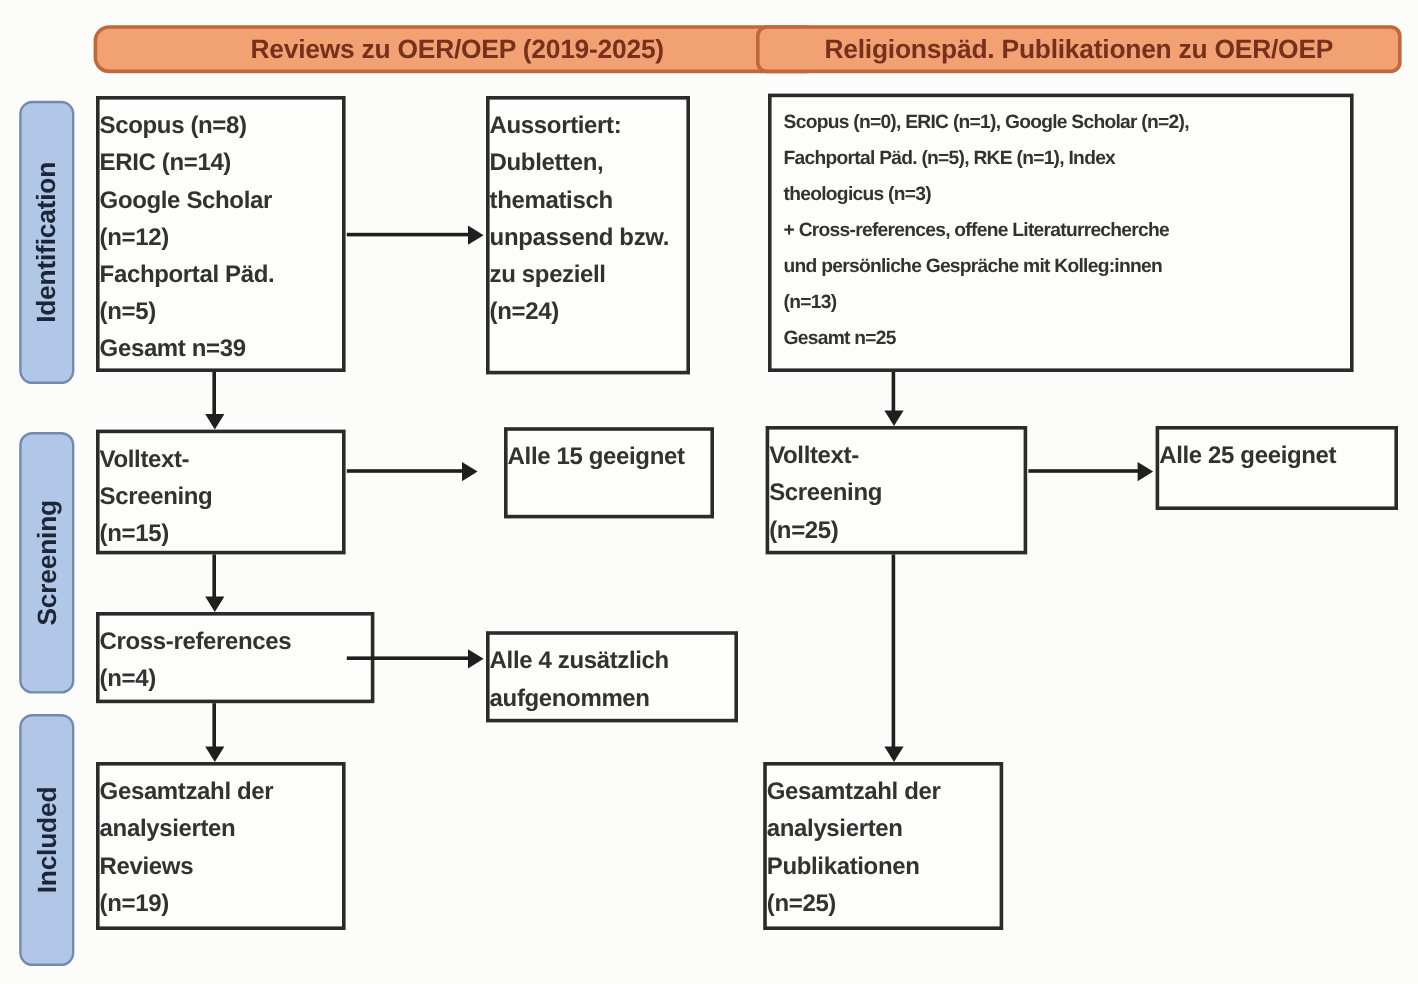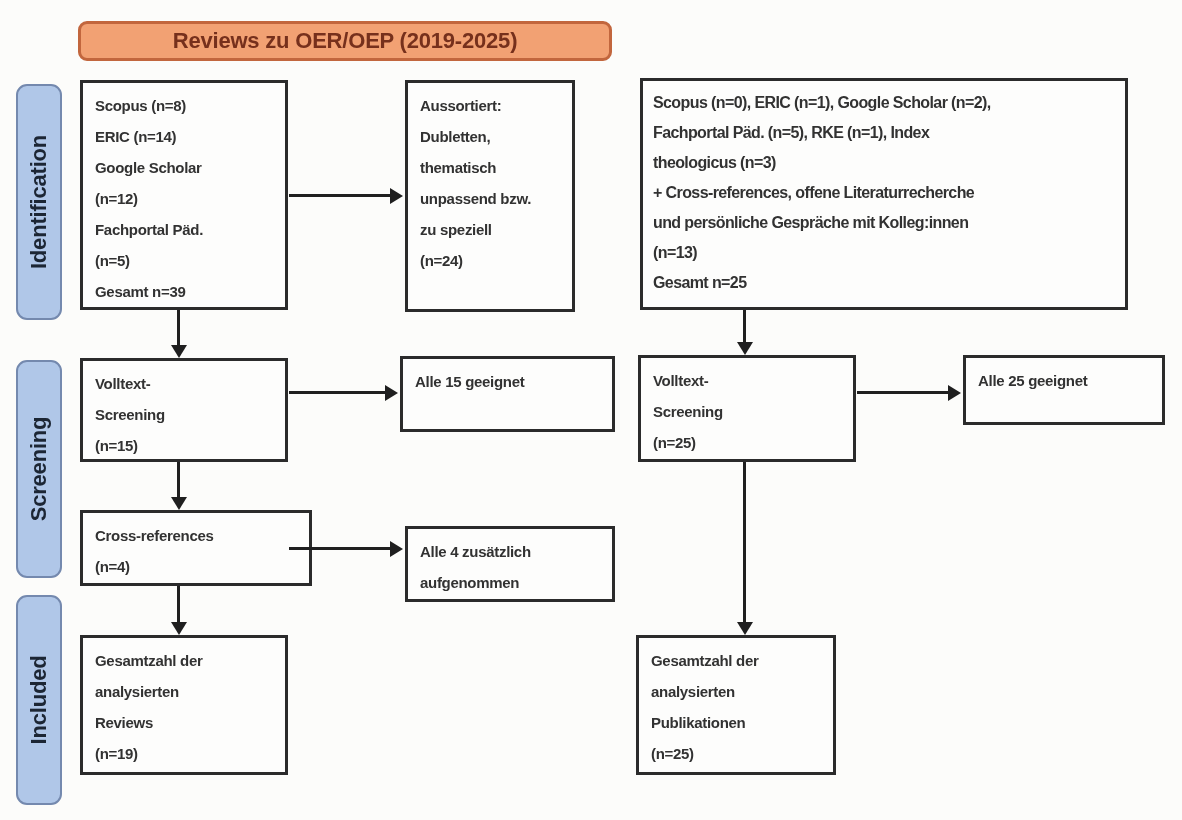--- a/index.html
+++ b/index.html
@@ -20,21 +20,21 @@
     border: 3px solid #C2663D;
     border-radius: 9px;
     box-sizing: border-box;
     color: #76301C;
     font-size: 22px;
     font-weight: bold;
     text-align: center;
     line-height: 34px;
     letter-spacing: -0.2px;
   }
-  #header-reviews   { left: 78px;  top: 21px; width: 534px; }
+  #header-reviews   { left: 78px;  top: 21px; width: 606px; border-radius: 13px; }
   #header-relpaed   { left: 630px; top: 21px; width: 538px; }
 
   
   .phase {
     position: absolute;
     width: 46px;
     background: #B0C7E8;
     border: 2.5px solid #7489AE;
     border-radius: 11px;
     box-sizing: border-box;
@@ -54,39 +54,39 @@
   #phase-screening      { left: 16px; top: 360px; height: 218px; }
   #phase-included       { left: 16px; top: 595px; height: 210px; }
 
   
   .box {
     position: absolute;
     background: #fdfdfc;
     border: 3px solid #2B2B2B;
     box-sizing: border-box;
     color: #323232;
-    font-size: 15px;
+    font-size: 20px;
     font-weight: bold;
     line-height: 31px;
     letter-spacing: -0.3px;
-    padding: 7px 12px;
+    padding: 7px 0;
     white-space: pre-line;
   }
   .box.tight {
     font-size: 16px;
     line-height: 30px;
     letter-spacing: -0.6px;
     padding: 7px 10px;
   }
 
   #box-rev-ident    { left: 80px;  top: 80px;  width: 208px; height: 230px; }
   #box-rev-excl     { left: 405px; top: 80px;  width: 170px; height: 232px; }
   #box-rel-ident    { left: 640px; top: 78px;  width: 488px; height: 232px; }
   #box-rev-full     { left: 80px;  top: 358px; width: 208px; height: 104px; }
-  #box-rev-fullres  { left: 400px; top: 356px; width: 215px; height: 76px;  }
+  #box-rev-fullres  { left: 420px; top: 356px; width: 175px; height: 76px;  }
   #box-rel-full     { left: 638px; top: 355px; width: 218px; height: 107px; }
   #box-rel-fullres  { left: 963px; top: 355px; width: 202px; height: 70px;  }
   #box-rev-cross    { left: 80px;  top: 510px; width: 232px; height: 76px;  }
   #box-rev-crossres { left: 405px; top: 510px; width: 210px; height: 76px; margin-top: 16px;  }
   #box-rev-incl     { left: 80px;  top: 635px; width: 208px; height: 140px; }
   #box-rel-incl     { left: 636px; top: 635px; width: 200px; height: 140px; }
 
   
   .arrow-h {
     position: absolute;
@@ -127,20 +127,21 @@
   #arrow-rev-full-down   { left: 177px; top: 462px; height: 36px;  }
   #arrow-rel-full-down   { left: 743px; top: 462px; height: 161px; }
   #arrow-rev-cross-down  { left: 177px; top: 586px; height: 37px;  }
 </style>
 </head>
 <body>
 
 <div id="canvas">
 
   <div class="flow-header" id="header-reviews">Reviews zu OER/OEP (2019-2025)</div>
+  <div class="flow-header" id="header-relpaed">Religionspäd. Publikationen zu OER/OEP</div>
 
   <div class="phase" id="phase-identification">
     <span>Identification</span>
   </div>
   <div class="phase" id="phase-screening">
     <span>Screening</span>
   </div>
   <div class="phase" id="phase-included">
     <span>Included</span>
   </div>

